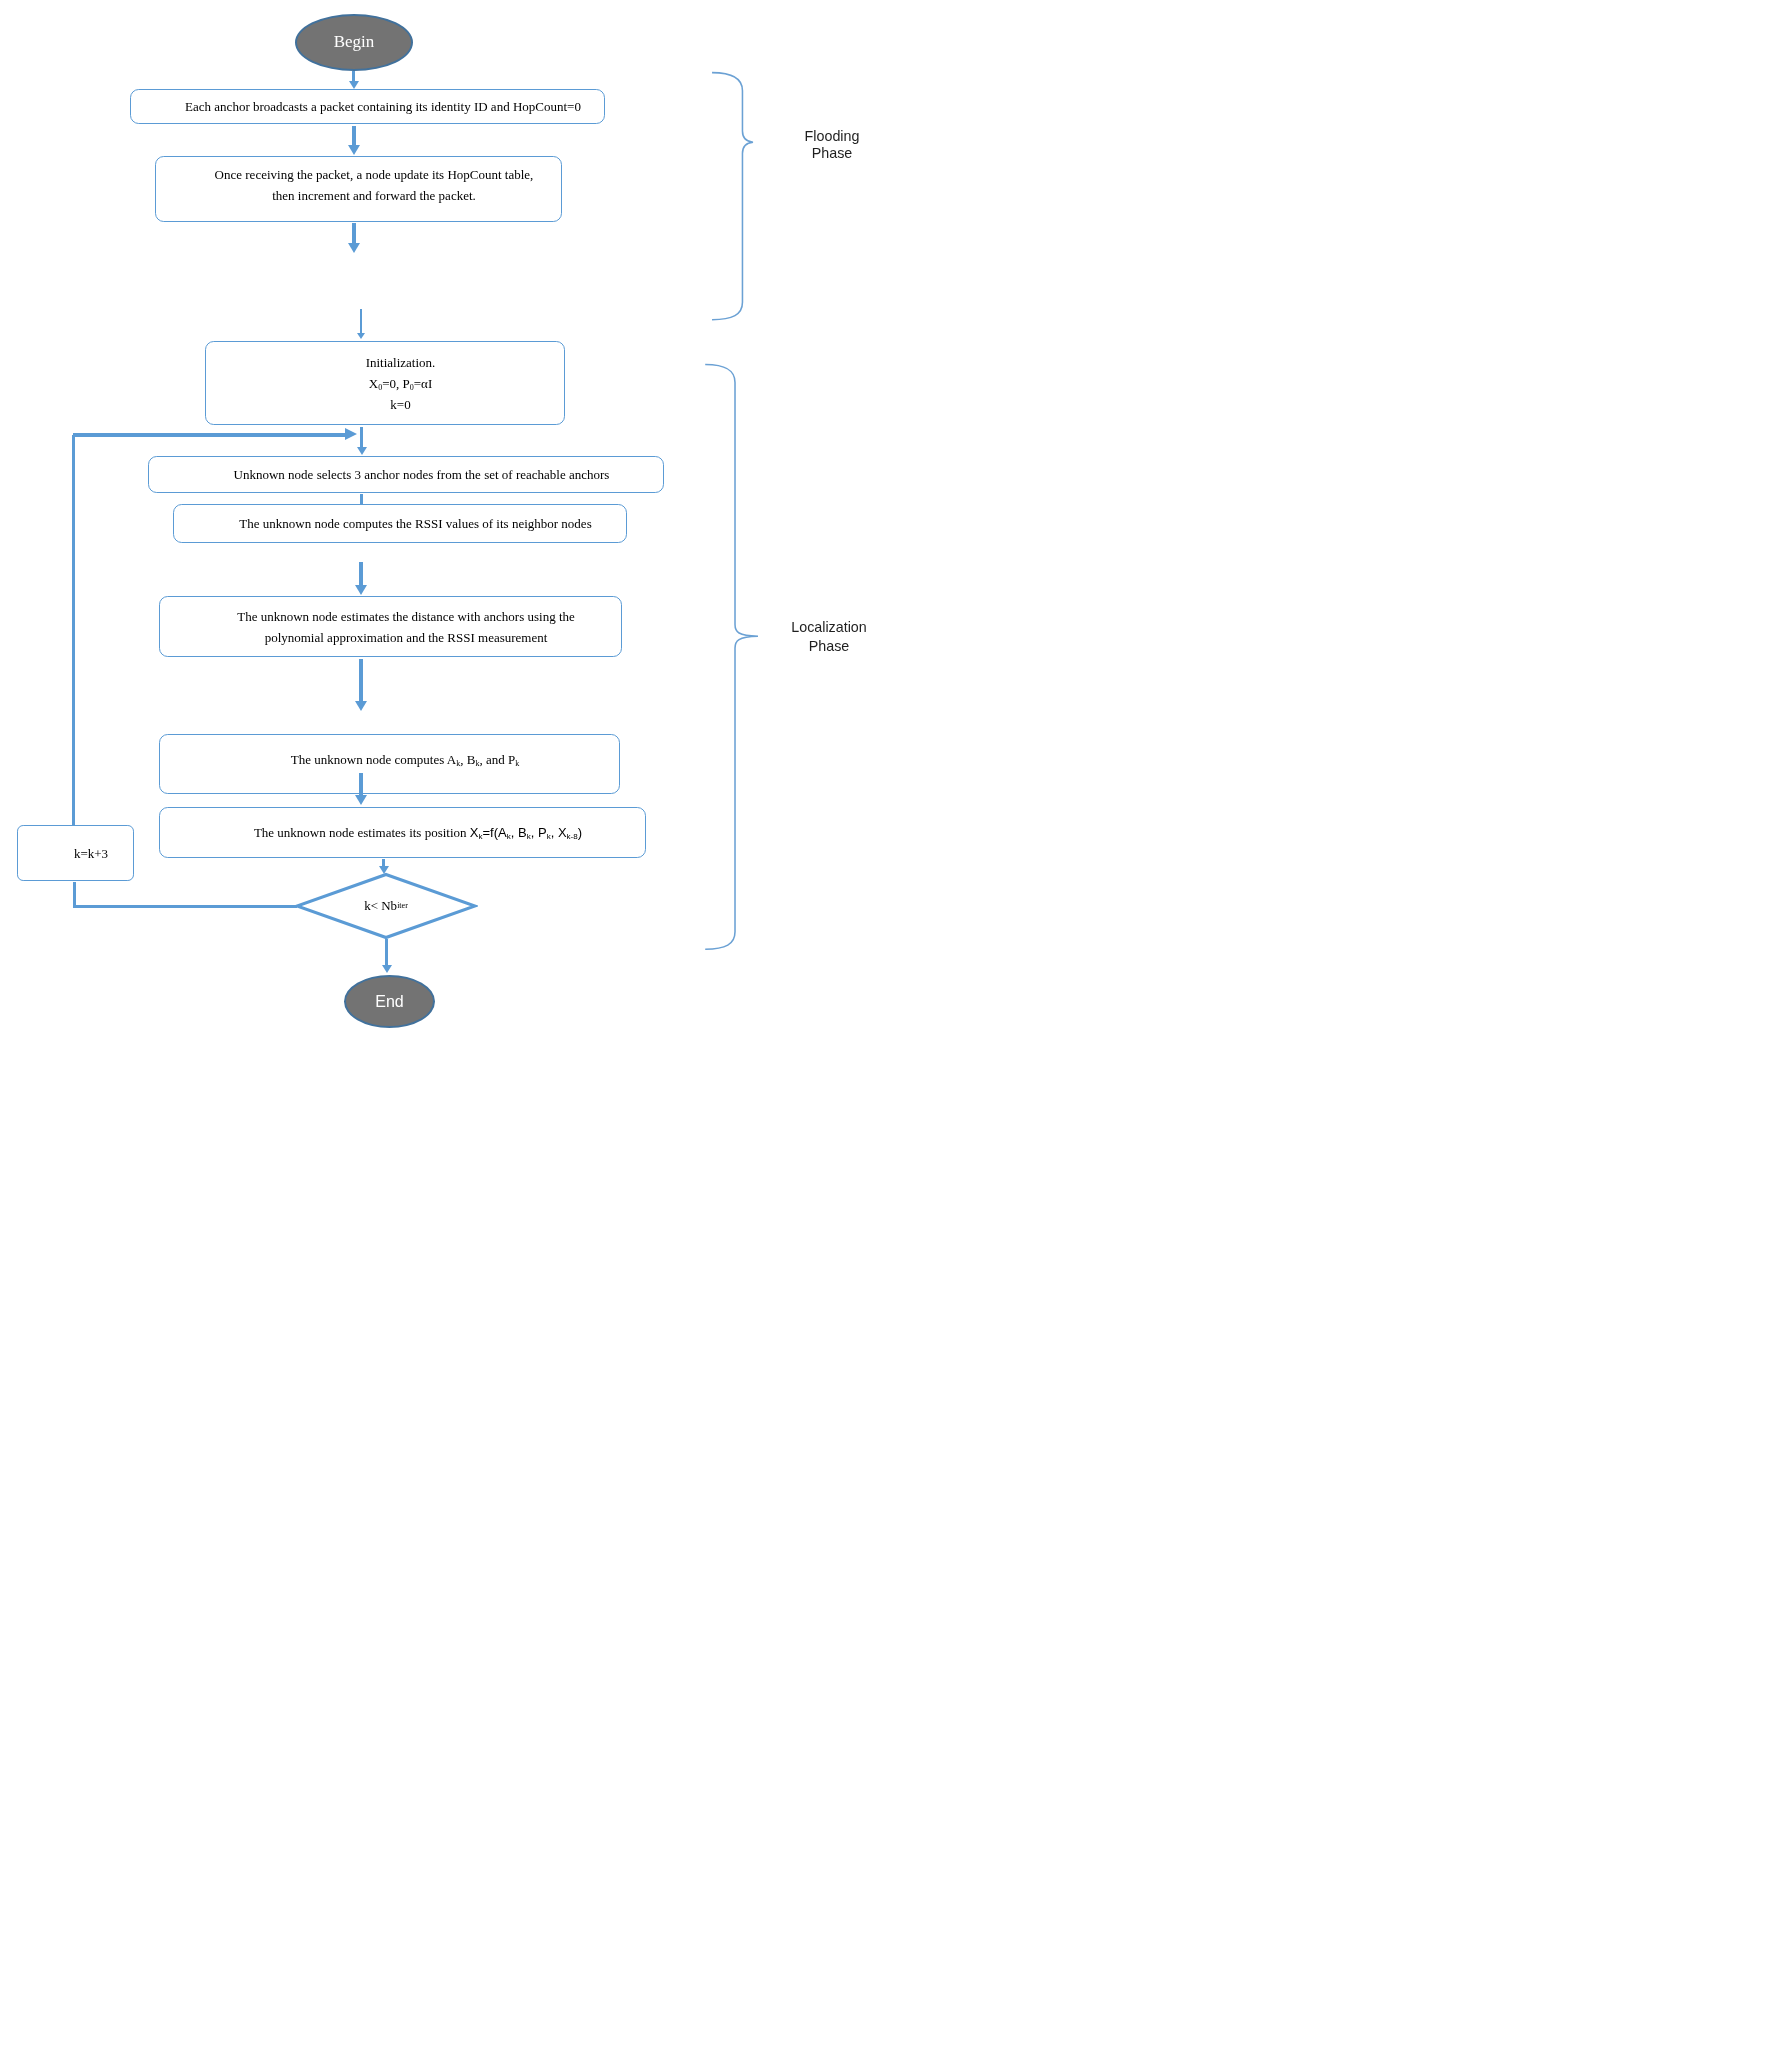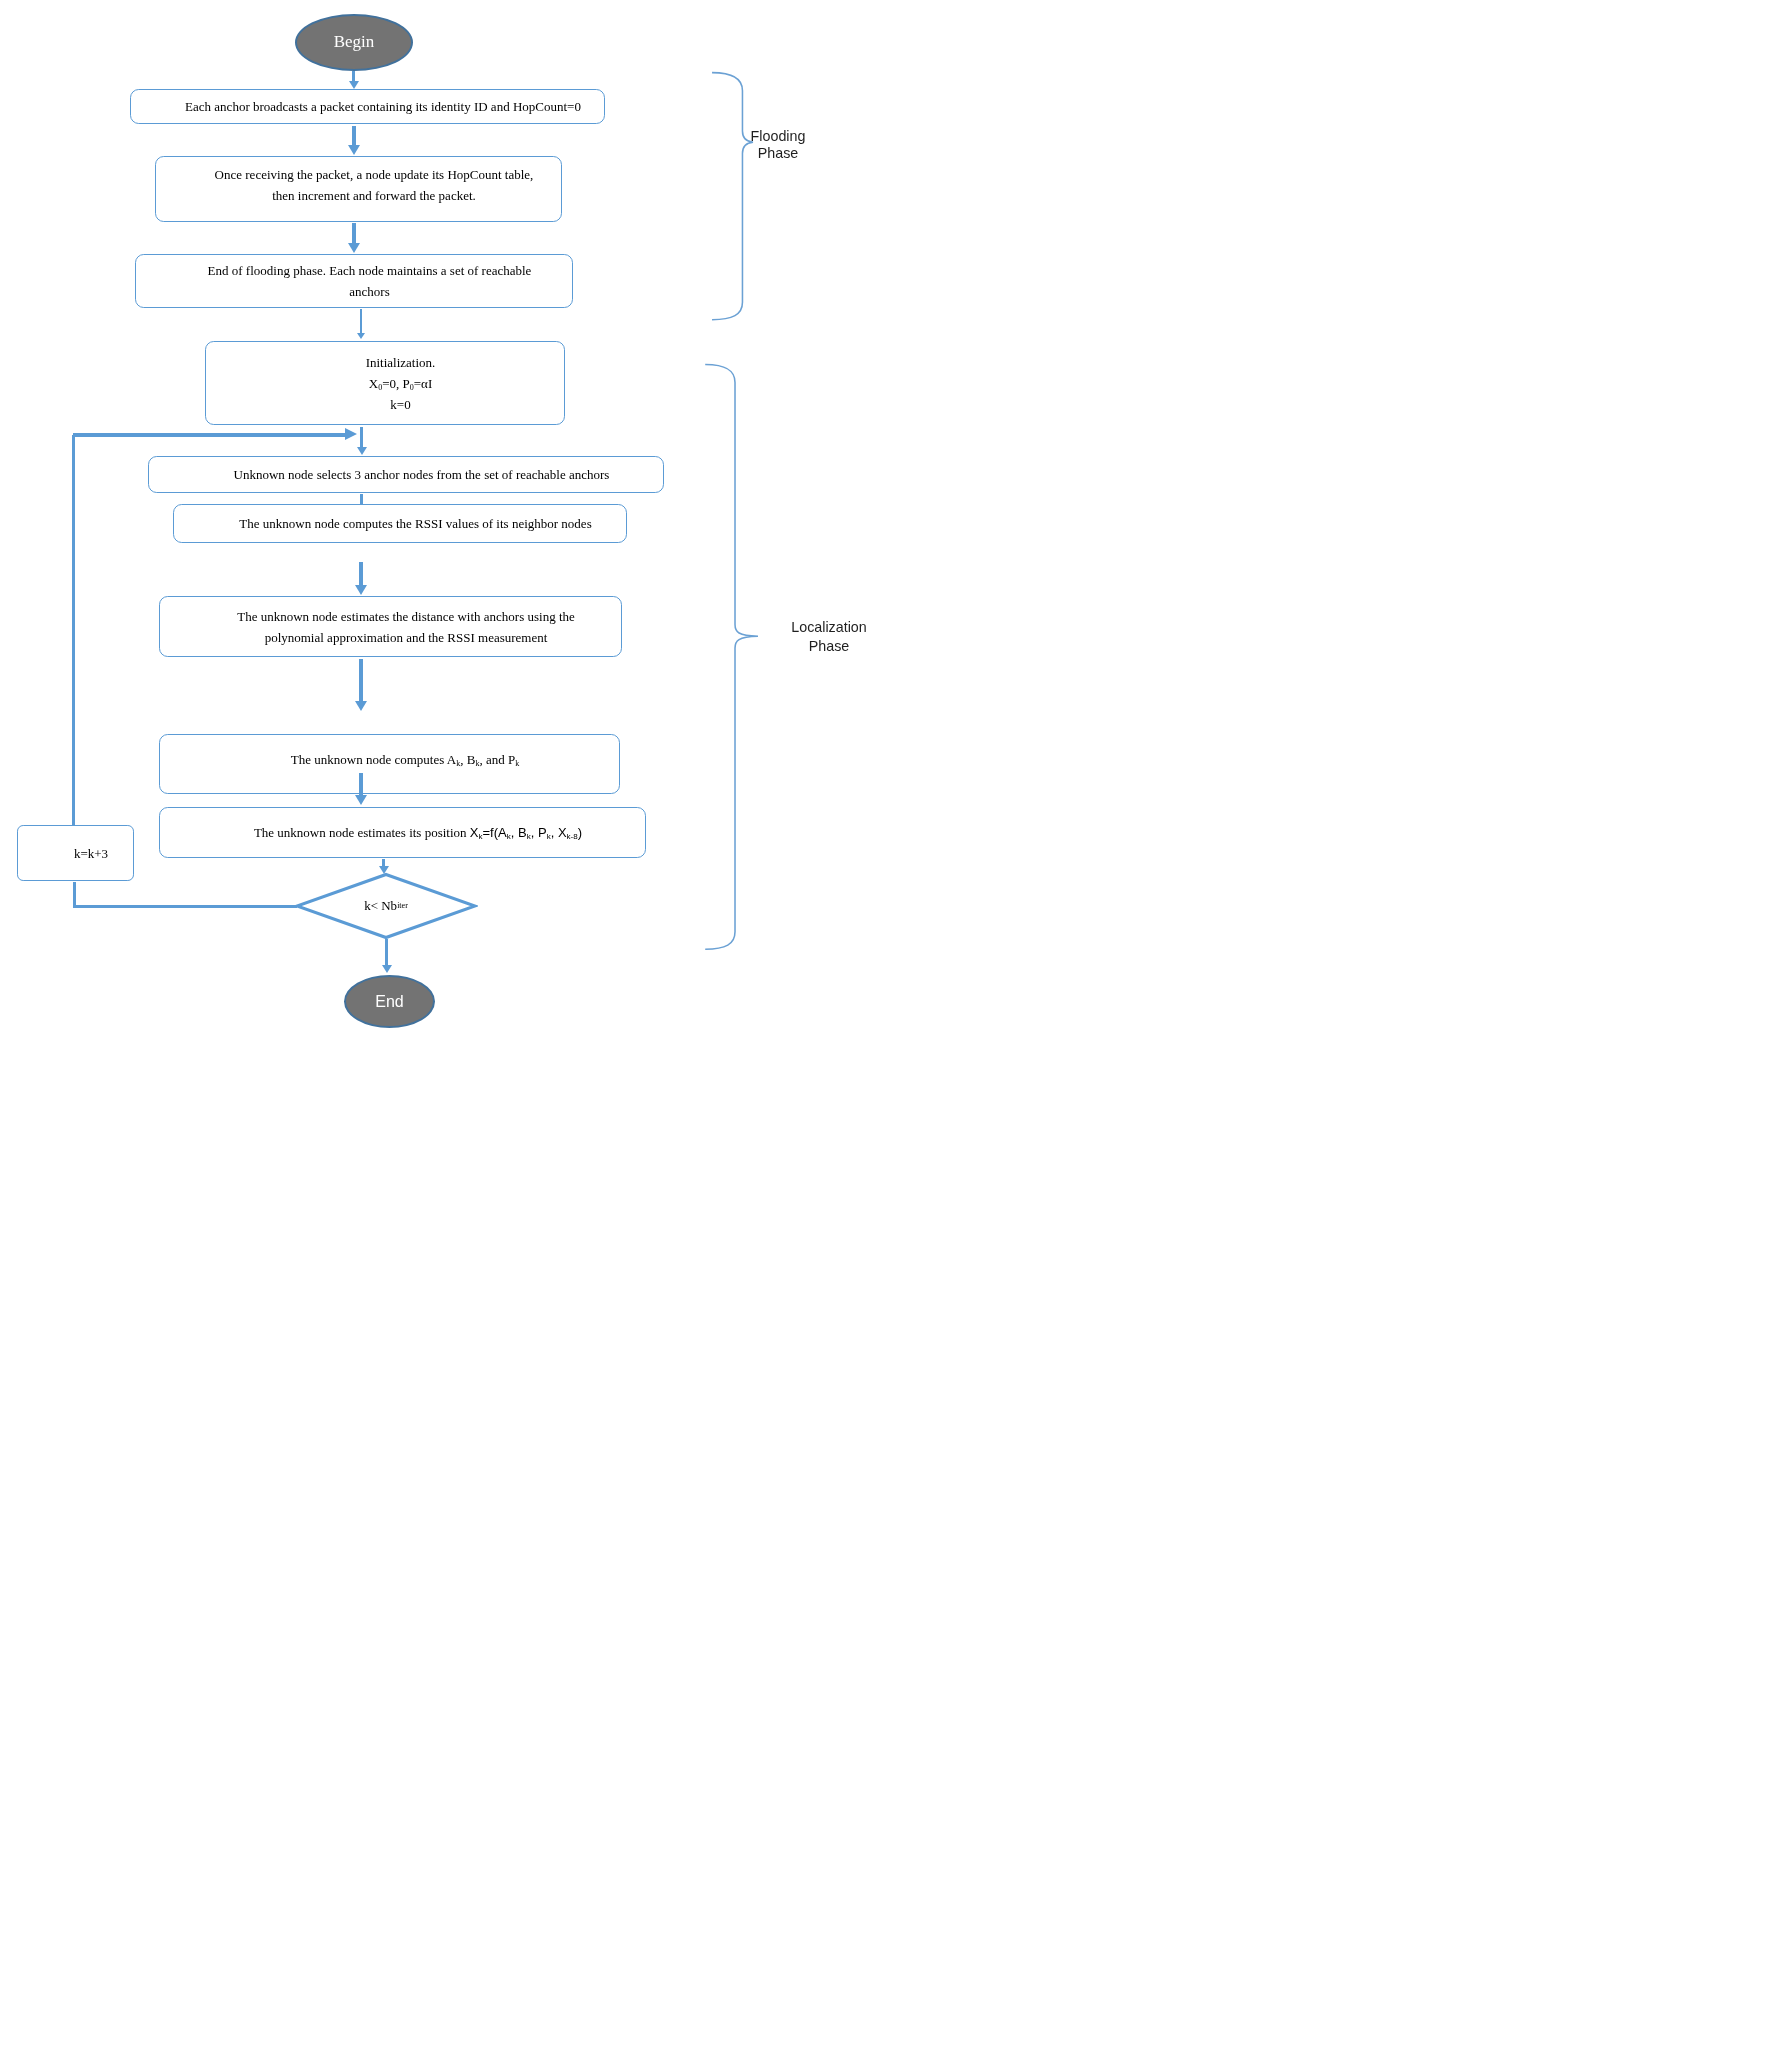--- a/index.html
+++ b/index.html
@@ -67,24 +67,20 @@
   <div class="box" style="left:155px;top:156px;width:407px;height:66px;padding-bottom:7.5px;">
     <div class="ln">Once receiving the packet, a node update its HopCount table,</div>
     <div class="ln">then increment and forward the packet.</div>
   </div>
 
   <div class="varrow" style="left:348px;top:223px;width:12.4px;height:30px;">
     <div class="stem" style="width:3.7px;"></div>
     <div class="head" style="border-left:6.2px solid transparent;border-right:6.2px solid transparent;border-top:10px solid #5b9bd5;"></div>
   </div>
 
-  <div class="box" style="left:135px;top:254px;width:438px;height:54px;">
-    <div class="ln">End of flooding phase. Each node maintains a set of reachable</div>
-    <div class="ln">anchors</div>
-  </div>
 
   <div class="varrow" style="left:357px;top:309px;width:8px;height:30px;">
     <div class="stem" style="width:1.9px;"></div>
     <div class="head" style="border-left:4px solid transparent;border-right:4px solid transparent;border-top:6.8px solid #5b9bd5;"></div>
   </div>
 
   <div class="box" style="left:205px;top:341px;width:360px;height:84px;">
     <div class="ln">Initialization.</div>
     <div class="ln">X<sub>0</sub>=0, P<sub>0</sub>=αI</div>
     <div class="ln">k=0</div>
@@ -165,21 +161,21 @@
     <div class="ln">k=k+3</div>
   </div>
   <div class="line" style="left:73px;top:882px;width:2.5px;height:25px;"></div>
   <div class="line" style="left:73px;top:905px;width:224px;height:2.5px;"></div>
 
   <svg class="overlay" width="884" height="1033" viewBox="0 0 1424 1664">
     <path d="M 1147,117 C 1180,117 1196,126 1196,146 L 1196,211 C 1196,222 1201,228 1213,229 C 1201,230 1196,236 1196,247 L 1196,487 C 1196,507 1180,515 1147,515" fill="none" stroke="#6ba1d4" stroke-width="2.5"></path>
     <path d="M 1136,587 C 1169,587 1184,596 1184,616 L 1184,1006 C 1184,1018 1189,1024 1221,1025 C 1189,1026 1184,1032 1184,1044 L 1184,1501 C 1184,1521 1169,1529 1136,1529" fill="none" stroke="#6ba1d4" stroke-width="2.5"></path>
   </svg>
 
-  <div class="brace-label" style="left:722px;top:128px;width:112px;line-height:17.4px;">
+  <div class="brace-label" style="left:776px;top:128px;width:112px;line-height:17.4px;">
     <div>Flooding</div>
     <div>Phase</div>
   </div>
   <div class="brace-label" style="left:762px;top:618px;width:134px;line-height:18.6px;">
     <div>Localization</div>
     <div>Phase</div>
   </div>
 
 </div>
 

